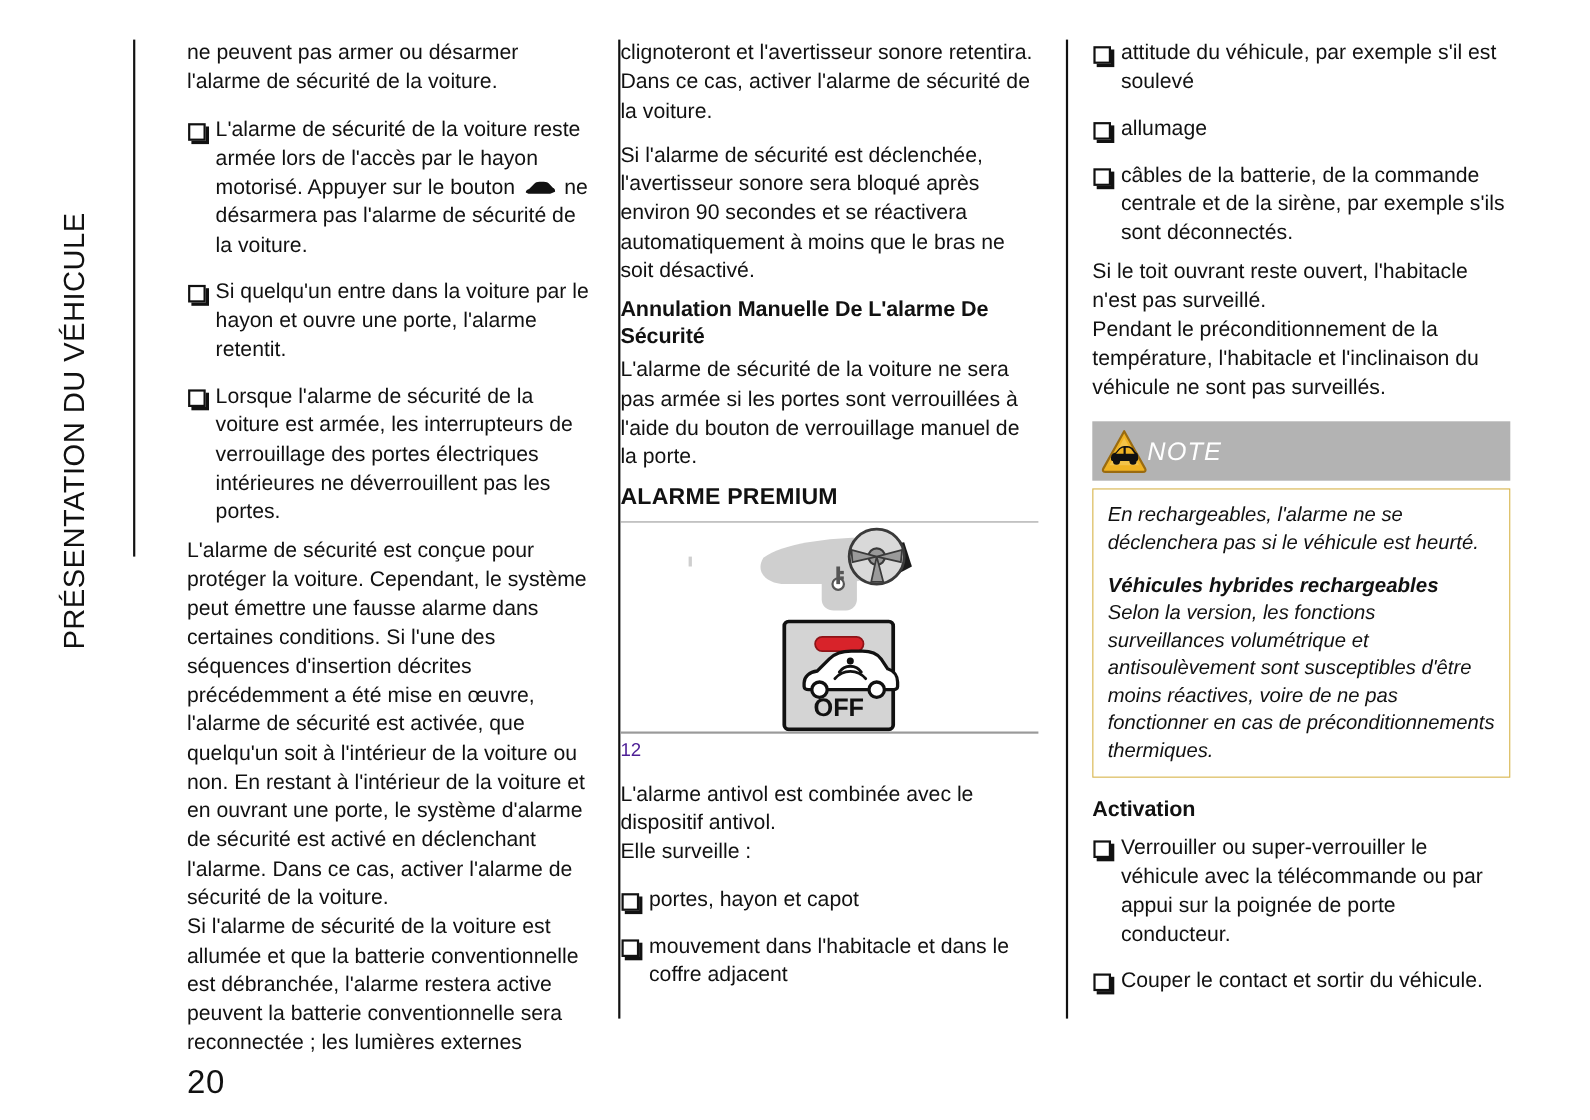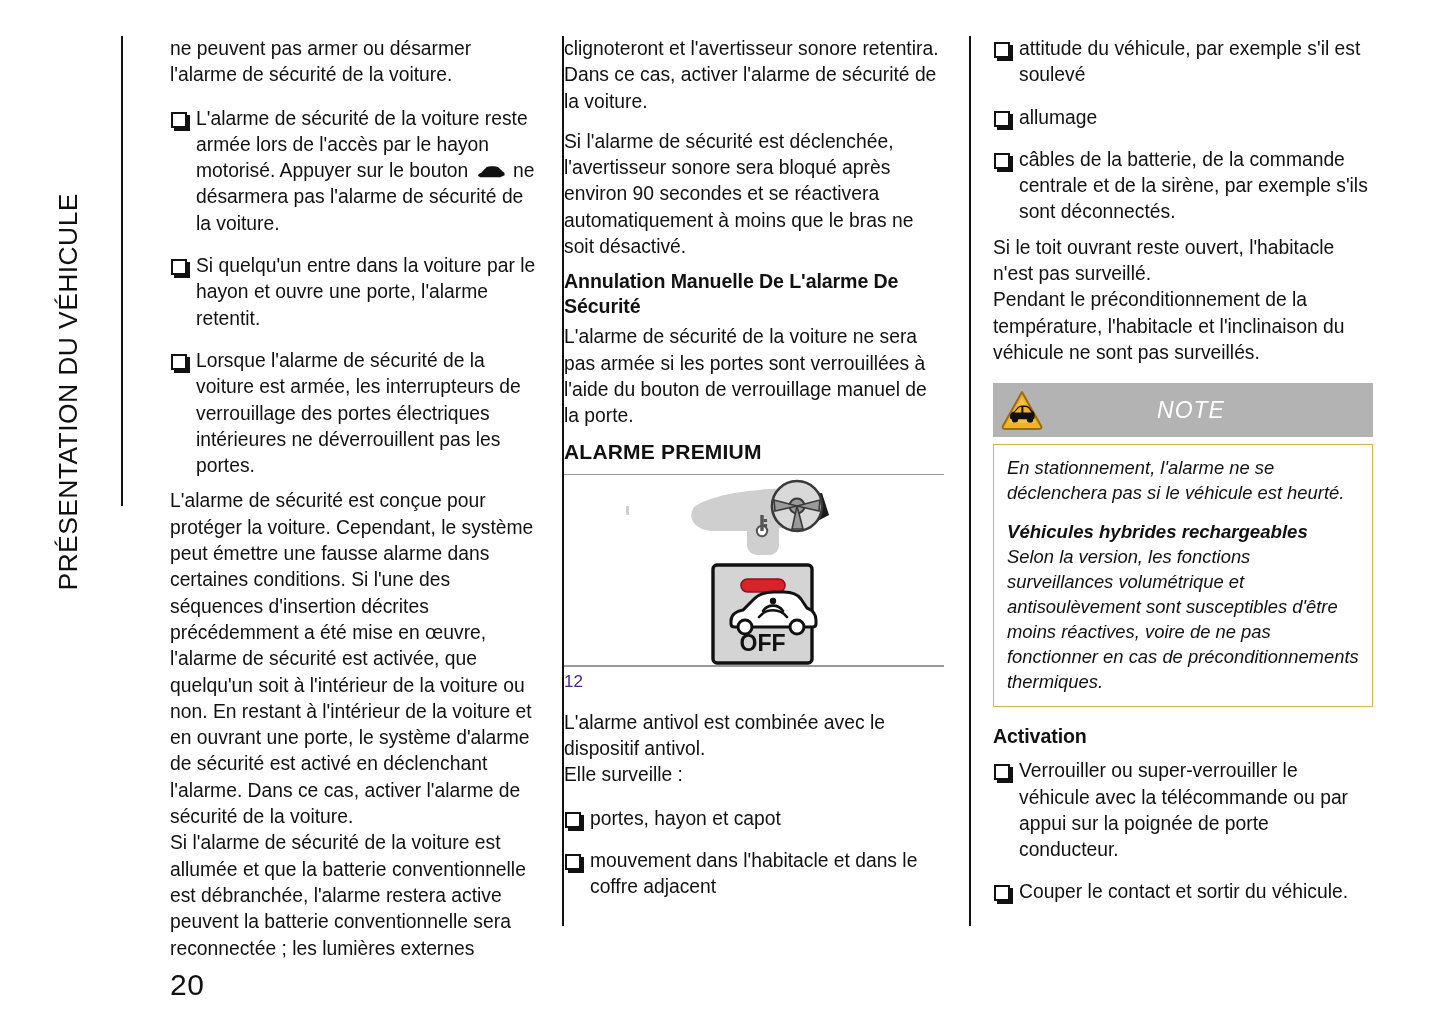--- a/index.html
+++ b/index.html
@@ -164,21 +164,20 @@
     position: relative;
   }
   .note-bar .tri {
     margin-left: 8px;
     width: 42px;
     height: 40px;
     flex: 0 0 auto;
   }
   .note-bar .note-title {
     flex: 1 1 auto;
-    text-align: center;
     font-size: 23px;
     font-style: italic;
     color: #ffffff;
     letter-spacing: 1px;
     padding-right: 34px;
   }
   .note-box {
     border: 1.6px solid #d8b44a;
     border-top: none;
     margin-top: 6px;
@@ -377,21 +376,21 @@
               <path d="M13.6 22.4 L17.2 18.4 C18 17.5 19.2 17 20.4 17 L20.4 22.4 Z"></path>
               <path d="M22.4 17 L24.2 17 C25.6 17 26.8 17.6 27.6 18.6 L30.4 22.4 L22.4 22.4 Z"></path>
             </g>
             <circle cx="14" cy="29.4" r="3.2" fill="#111"></circle>
             <circle cx="29" cy="29.4" r="3.2" fill="#111"></circle>
           </svg>
         </span>
         <span class="note-title">NOTE</span>
       </div>
       <div class="note-box topborder">
-        <p>En stationnement, l'alarme ne se déclenchera pas si le véhicule est heurté.</p>
+        <p>En rechargeables, l'alarme ne se déclenchera pas si le véhicule est heurté.</p>
         <p class="nb-head">Véhicules hybrides rechargeables</p>
         <p>Selon la version, les fonctions surveillances volumétrique et antisoulèvement sont susceptibles d'être moins réactives, voire de ne pas fonctionner en cas de préconditionnements thermiques.</p>
       </div>
     </div>
 
     <div class="gap"></div>
 
     <h3 class="sub">Activation</h3>
 
     <div class="gap-s"></div>

